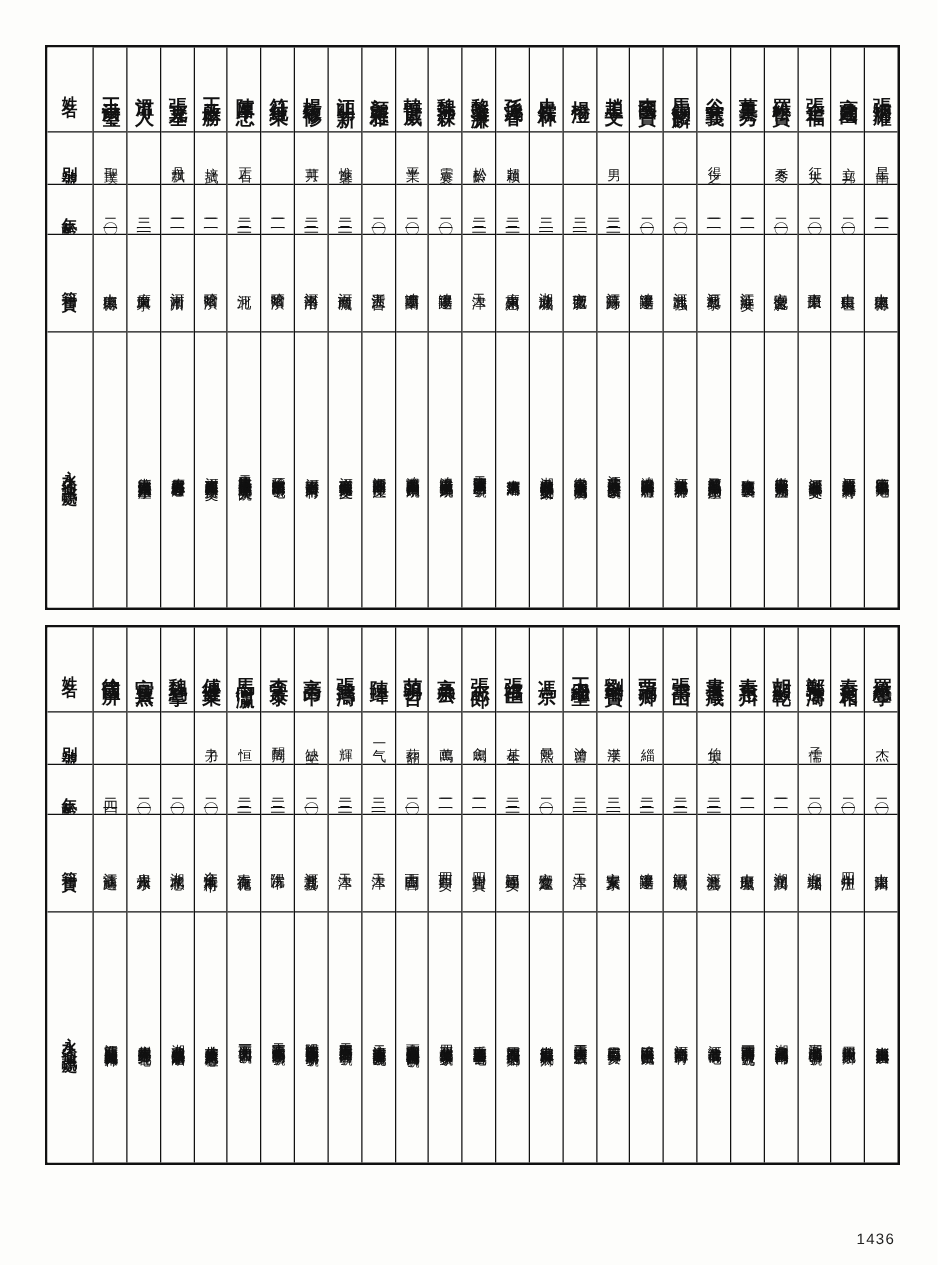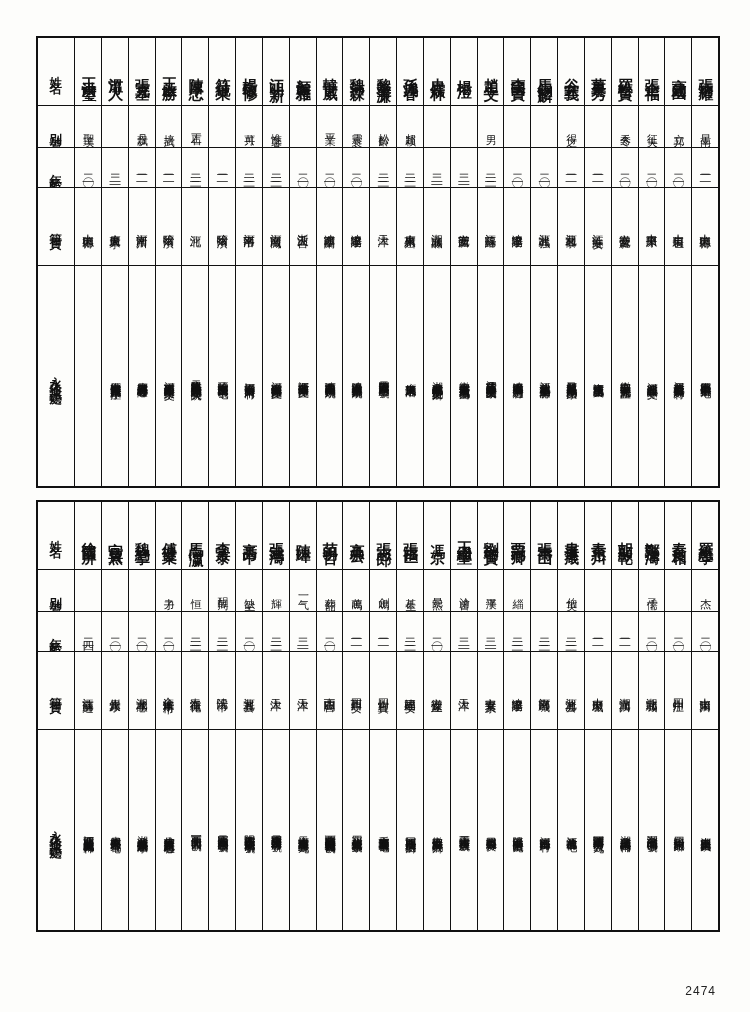--- a/index.html
+++ b/index.html
@@ -939,14 +939,14 @@
         </div>
         <div class="cell c-origin">
           <span class="vtext">籍貫</span>
         </div>
         <div class="cell c-addr">
           <span class="vtext">永久通訊處</span>
         </div>
       </div>
     </div>
 
-  <div class="page-number">2474</div>
+  <div class="page-number">1436</div>
 </div>
 
 </body></html>

